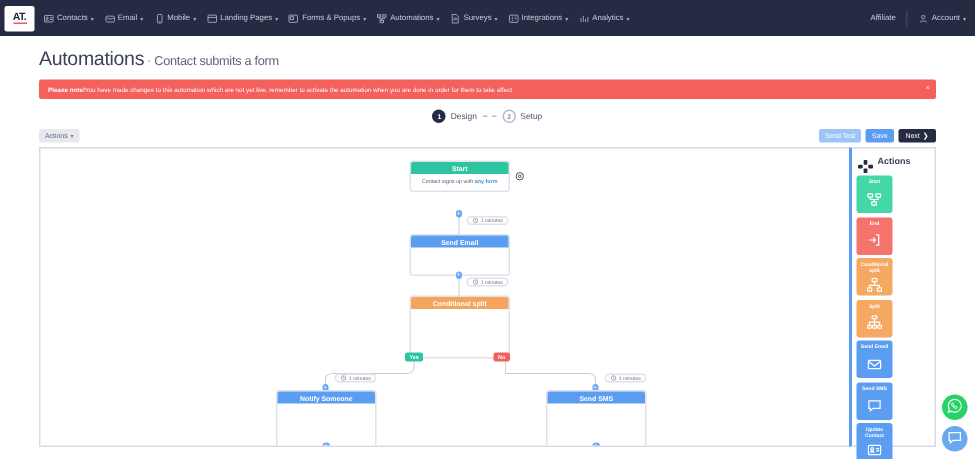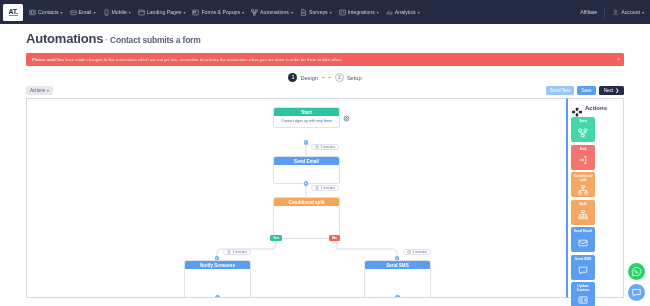--- a/index.html
+++ b/index.html
@@ -27,21 +27,21 @@
   .logo-bar { width: 9px; height: 1.2px; background: #f05a5a; margin-top: 0.5px; }
   .nav-items { display: flex; align-items: center; gap: 7px; flex: 1; }
   .nav-item { display: flex; align-items: center; gap: 2px; white-space: nowrap; cursor: pointer; }
   .nav-item .ico { width: 7px; height: 7px; display: inline-flex; align-items: center; justify-content: center; opacity: .85; }
   .nav-item .ico svg { width: 7px; height: 7px; }
   .caret { font-size: 4px; opacity: .8; }
   .nav-right { display: flex; align-items: center; gap: 7px; }
   .nav-div { width: 1px; height: 11px; background: #3b4263; }
   
   .page-head { padding: 7px 0 5px 26px; }
-  .page-title { font-size: 13px; color: #3c4257; font-weight: bold; letter-spacing: -0.2px; }
+  .page-title { font-size: 13px; color: #3c4257; font-weight: normal; letter-spacing: -0.2px; }
   .page-title .sep { color: #9aa0b4; font-size: 9px; padding: 0 2px; }
   .page-title .sub { font-size: 8.5px; color: #5b6377; }
   
   .alert {
     margin: 2px 26px 0 26px; height: 13px;
     background: #f4615c; border-radius: 1.5px;
     display: flex; align-items: center;
     padding: 0 6px; color: #ffffff; font-size: 4.2px;
     position: relative;
   }

